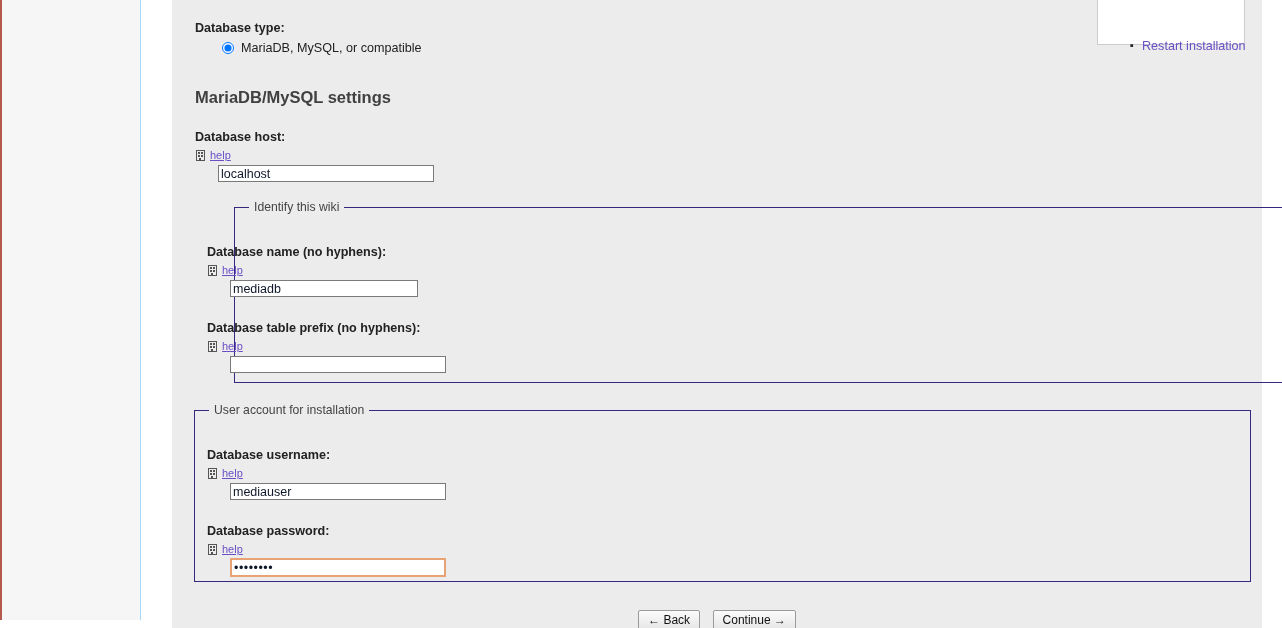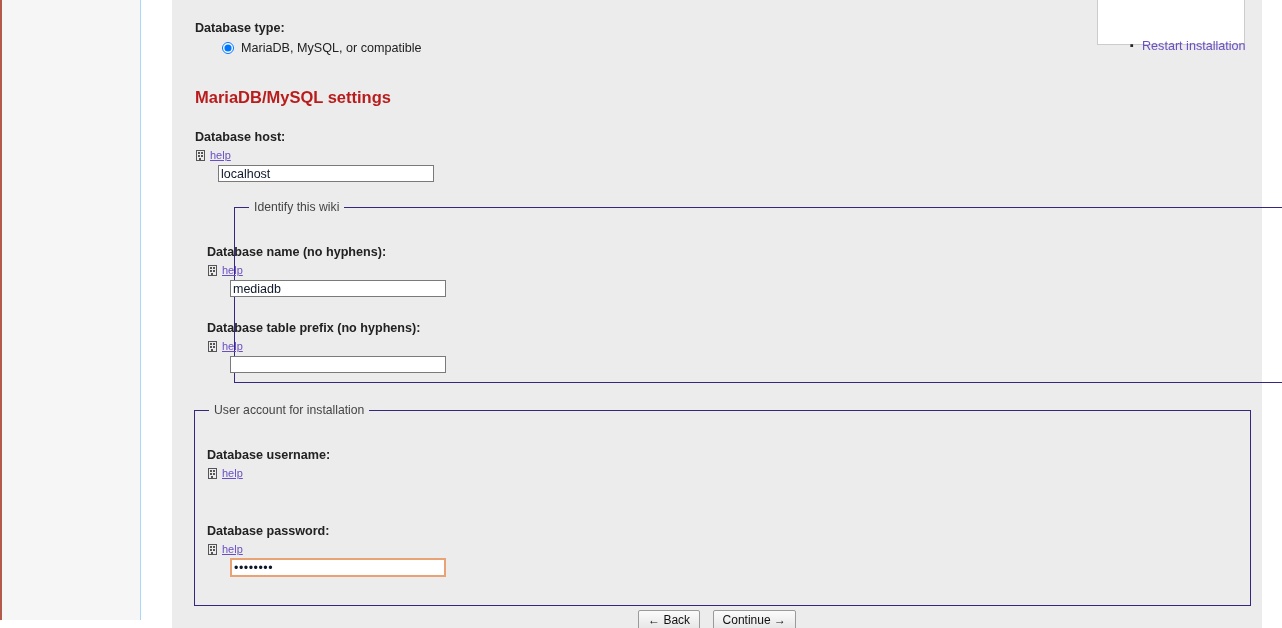--- a/index.html
+++ b/index.html
@@ -82,21 +82,21 @@
   
   .field-label {
     font-size: 12.6px;
     font-weight: bold;
     color: #222222;
     line-height: 14px;
   }
   .section-heading {
     font-size: 16.5px;
     font-weight: bold;
-    color: #b91c1c;
+    color: #404040;
     margin: 0;
     line-height: 18px;
   }
   .radio-row {
     display: flex;
     align-items: center;
     font-size: 12.6px;
     color: #222222;
   }
   .radio-row input[type="radio"] {
@@ -233,42 +233,43 @@
       <span class="fieldset-legend">Identify this wiki</span>
     </fieldset>
 
     <div style="position:absolute; left:35px; top:245px;" class="field-label">Database name (no hyphens):</div>
 
     <div class="help-row" style="position:absolute; left:36px; top:264px;">
       <span class="tofu-icon"></span>
       <a href="#" class="help-link">help</a>
     </div>
 
-    <input type="text" class="txt-input" style="position: absolute; left: 58px; top: 280px; width: 216px;" value="mediadb">
+    <input type="text" class="txt-input" style="position: absolute; left: 58px; top: 280px; width: 188px;" value="mediadb">
 
     <div style="position:absolute; left:35px; top:321px;" class="field-label">Database table prefix (no hyphens):</div>
 
     <div class="help-row" style="position:absolute; left:36px; top:340px;">
       <span class="tofu-icon"></span>
       <a href="#" class="help-link">help</a>
     </div>
 
     <input type="text" class="txt-input" style="position: absolute; left: 58px; top: 356px; width: 216px;" value="">
 
-    <fieldset class="wiki-fieldset" style="left:22px; top:410px; width:1057px; height:196px;">
+    <fieldset class="wiki-fieldset" style="left:22px; top:410px; width:1057px; height:172px;">
       <span class="fieldset-legend">User account for installation</span>
     </fieldset>
 
     <div style="position:absolute; left:35px; top:448px;" class="field-label">Database username:</div>
 
     <div class="help-row" style="position:absolute; left:36px; top:467px;">
       <span class="tofu-icon"></span>
       <a href="#" class="help-link">help</a>
     </div>
 
+    <input type="text" class="txt-input" style="position: absolute; left: 58px; top: 483px; width: 216px;" value="mediauser">
 
     <div style="position:absolute; left:35px; top:524px;" class="field-label">Database password:</div>
 
     <div class="help-row" style="position:absolute; left:36px; top:543px;">
       <span class="tofu-icon"></span>
       <a href="#" class="help-link">help</a>
     </div>
 
     <input type="text" class="txt-input focused" style="position: absolute; left: 58px; top: 558px; width: 216px; letter-spacing: 0.5px;" value="••••••••">
 

